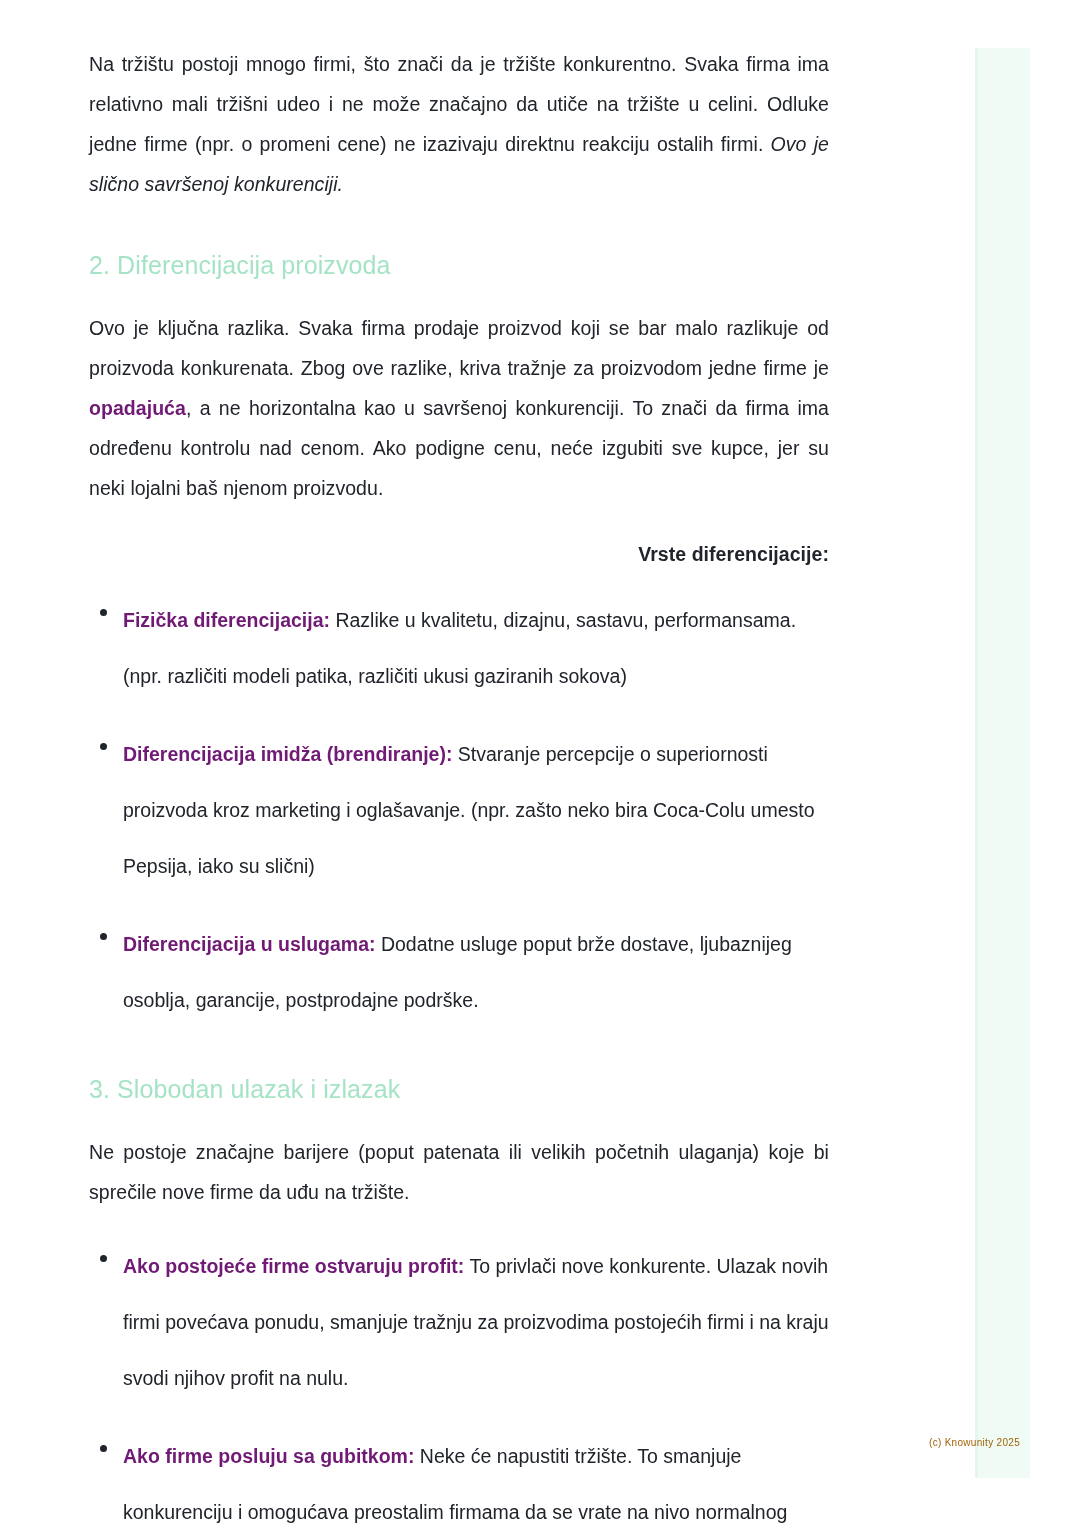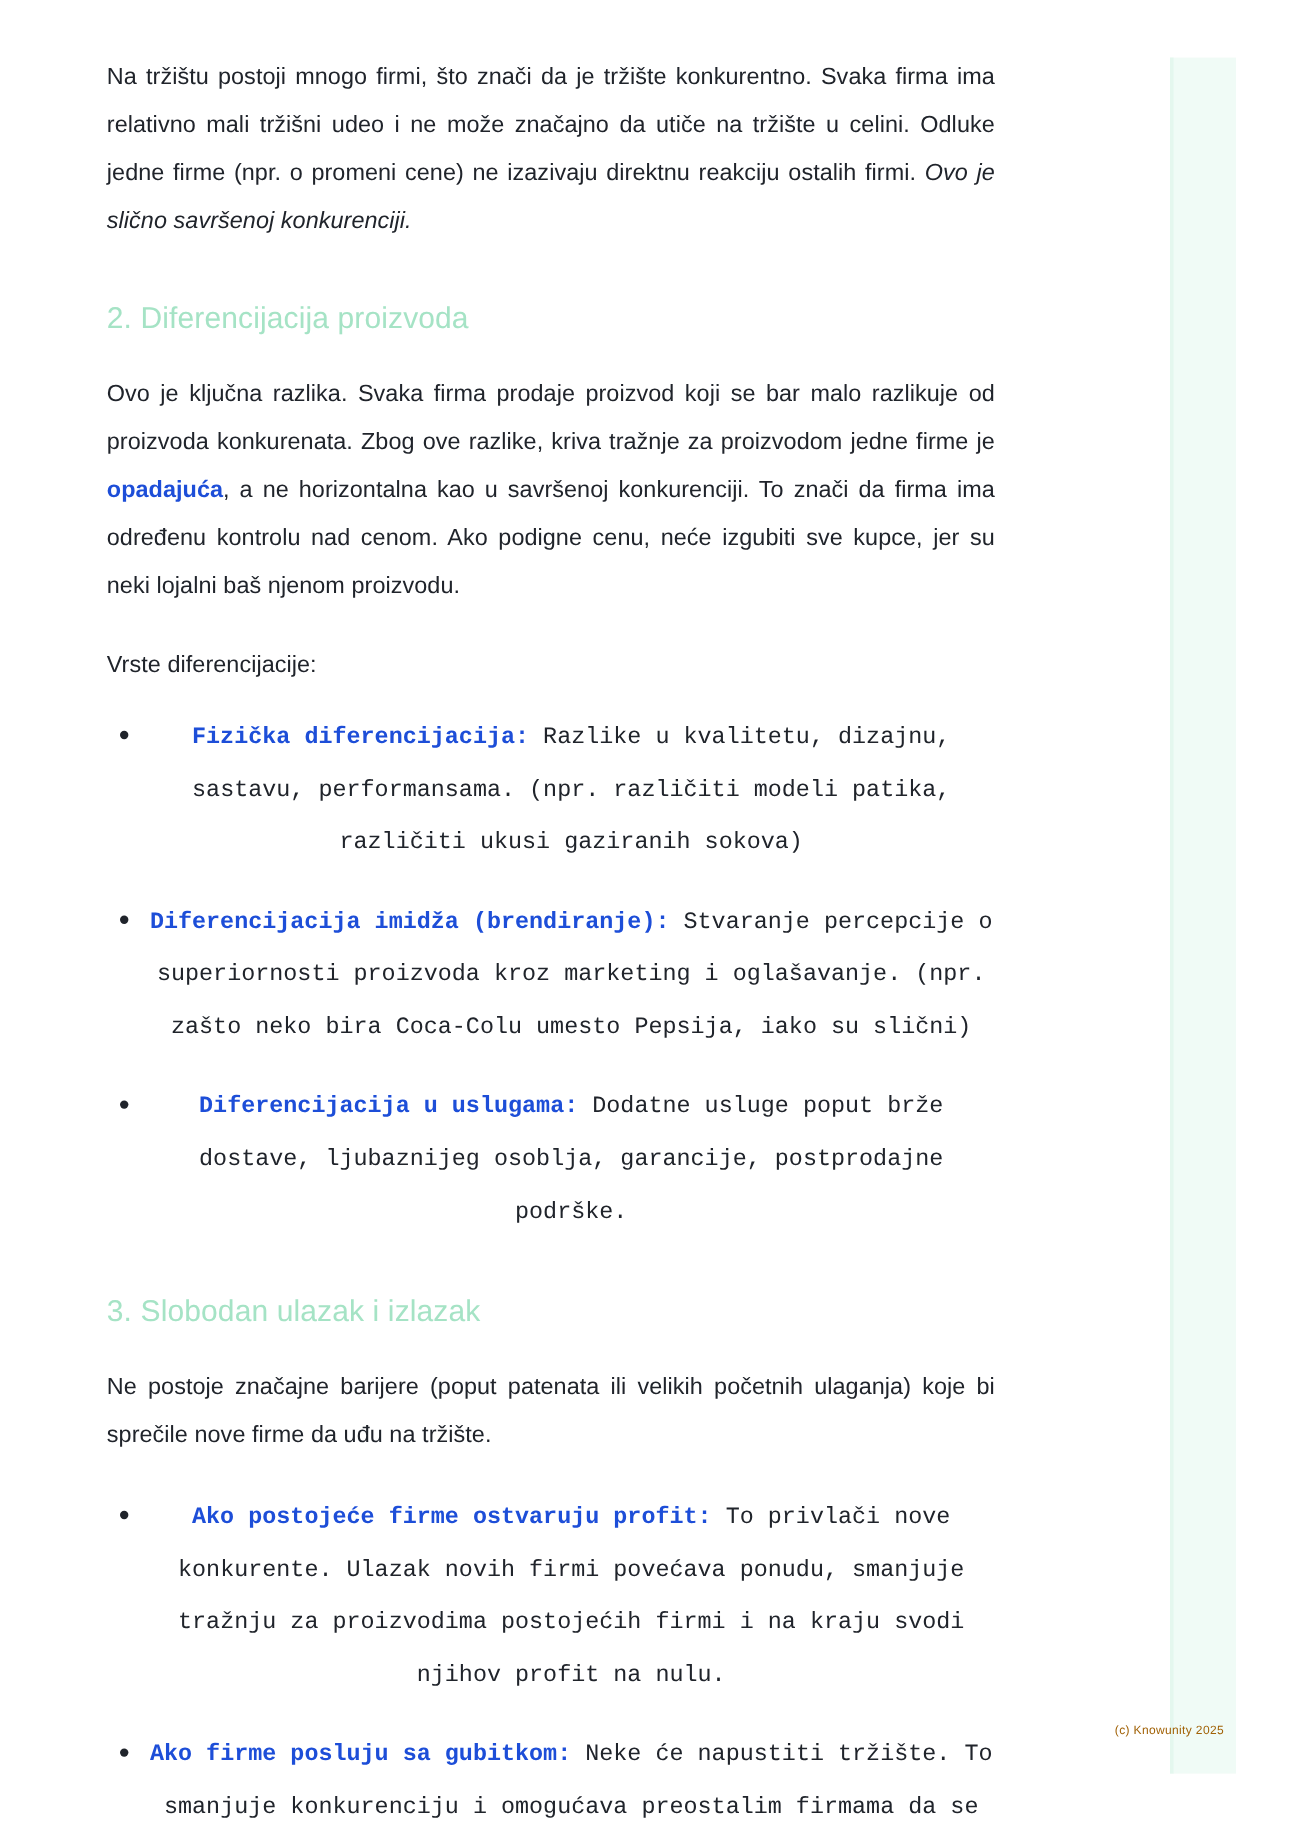--- a/index.html
+++ b/index.html
@@ -45,21 +45,22 @@
     margin: 0 0 0 0;
     font-size: 19.5px;
     line-height: 40px;
     color: #20242b;
     text-align: justify;
     text-justify: inter-word;
     letter-spacing: 0.05px;
   }
 
   p.body-text.ragged {
-    text-align: left;
+    text-align: right;
+    font-weight: bold;
   }
 
   .para-gap-lg { height: 44px; }
   .para-gap-md { height: 26px; }
   .para-gap-sm { height: 18px; }
 
   h2.section-heading {
     margin: 0;
     font-size: 25px;
     line-height: 34px;
@@ -72,38 +73,37 @@
     margin: 0;
     padding: 0;
     list-style: none;
   }
 
   ul.bullet-list li {
     position: relative;
     padding-left: 34px;
     margin-bottom: 22px;
     font-size: 19.5px;
-    line-height: 44px;
+    line-height: 56px;
     color: #20242b;
-    text-align: center;
-    font-family: Liberation Mono, monospace;
+    text-align: left;
   }
   ul.bullet-list li:last-child { margin-bottom: 0; }
 
   ul.bullet-list li .dot {
     position: absolute;
     left: 11px;
     top: 17px;
     width: 7px;
     height: 7px;
     border-radius: 50%;
     background: #20242b;
   }
 
-  b, strong { font-weight: 700; color: #1d4ed8; }
+  b, strong { font-weight: 700; color: #701a75; }
   em, i { font-style: italic; }
 
   .callout {
     margin: 0;
     background: #f1faf5;
     border-left: 6px solid #3ecf92;
     padding: 26px 30px 26px 34px;
     width: 708px;
     box-sizing: border-box;
   }

